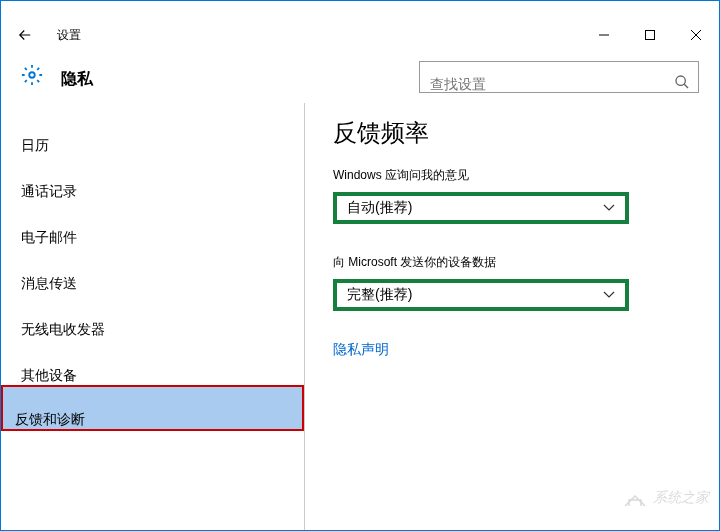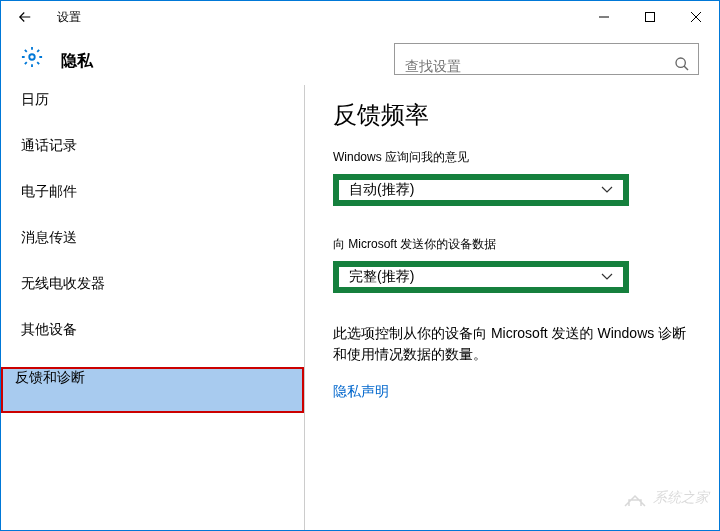--- a/index.html
+++ b/index.html
@@ -1,42 +1,42 @@
 <!DOCTYPE html>
 <html><head>
   <meta charset="utf-8">
   <style>
     * { margin: 0; padding: 0; box-sizing: border-box; font-family: "Microsoft YaHei", "Segoe UI", sans-serif; }
     body { width: 720px; height: 531px; background: #fff; border: 1px solid #0078d7; overflow: hidden; position: relative; }
     
-    .titlebar { height: 32px; display: flex; align-items: center; padding-left: 8px; }
+    .titlebar { height: 32px; display: flex; align-items: center; padding-left: 8px; margin-top: 18px; }
     .titlebar-left { display: flex; align-items: center; gap: 2px; }
     .back-btn { width: 32px; height: 32px; display: flex; align-items: center; justify-content: center; cursor: pointer; }
     .app-title { font-size: 12px; margin-left: 14px; color: #000; }
     .window-controls { margin-left: auto; display: flex; }
     .win-btn { width: 46px; height: 32px; display: flex; align-items: center; justify-content: center; cursor: pointer; }
     
     .header { height: 52px; display: flex; align-items: center; padding: 0 20px; }
     .header-left { display: flex; align-items: flex-end; gap: 18px; }
     .gear-icon { color: #0078d7; }
     .page-title { font-size: 16px; font-weight: 600; }
-    .search-box { margin-left: auto; width: 305px; height: 32px; border: 1px solid #999; display: flex; align-items: center; padding: 14px 8px 0 10px; }
+    .search-box { margin-left: auto; width: 280px; height: 32px; border: 1px solid #999; display: flex; align-items: center; padding: 14px 8px 0 10px; }
     .search-input { flex: 1; border: none; outline: none; font-size: 14px; color: #666; background: transparent; }
     .search-icon { color: #666; }
     
     .content { display: flex; height: calc(100% - 84px); }
     
     .sidebar { width: 304px; border-right: 1px solid #ccc; overflow-y: auto; padding-top: 6px; }
-    .sidebar-item { height: 46px; display: flex; align-items: flex-start; padding-left: 20px; font-size: 14px; cursor: pointer; }
+    .sidebar-item { height: 46px; display: flex; align-items: flex-end; padding-left: 20px; font-size: 14px; cursor: pointer; }
     .sidebar-item.selected { background: #a8cbef; border: 2px solid #c00; padding-left: 12px; }
     
     .main { flex: 1; padding: 14px 28px 0 28px; overflow-y: auto; }
     .section-title { font-size: 24px; font-weight: 400; margin-bottom: 18px; }
     .field-label { font-size: 12px; margin-bottom: 8px; }
-    .dropdown { width: 296px; height: 32px; border: 6px solid #15803d; display: flex; align-items: center; padding: 0 10px; justify-content: space-between; cursor: pointer; font-size: 14px; margin-bottom: 30px; }
+    .dropdown { width: 296px; height: 32px; border: 4px solid #15803d; display: flex; align-items: center; padding: 0 10px; justify-content: space-between; cursor: pointer; font-size: 14px; margin-bottom: 30px; }
     .chevron { font-size: 11px; color: #333; }
     .description { font-size: 14px; line-height: 1.5; margin-bottom: 18px; }
     .link { color: #0066cc; font-size: 14px; cursor: pointer; display: block; margin-bottom: 14px; }
     
     .watermark { position: absolute; right: 10px; bottom: 20px; font-size: 14px; color: rgba(0,0,0,0.15); pointer-events: none; font-style: italic; }
     .watermark svg { vertical-align: middle; opacity: 0.15; }
   </style>
 </head>
 <body>
 
@@ -128,21 +128,20 @@
 
     <div class="field-label">向 Microsoft 发送你的设备数据</div>
     <div class="dropdown">
       <span>完整(推荐)</span>
       <span class="chevron">
         <svg width="12" height="8" viewBox="0 0 12 8">
             <path d="M1 1l5 5 5-5" fill="none" stroke="#333" stroke-width="1.2"></path>
           </svg>
       </span>
     </div>
-    <div class="description">此选项控制从你的设备向 Microsoft 发送的 Windows 诊断和使用情况数据的数量。</div>
     <a class="link">隐私声明</a>
   </div>
 </div>
 
 <div class="watermark">
   <svg width="28" height="24" viewBox="0 0 28 24">
       <path d="M4 20 L14 10 L24 20 M8 20 v-6 h12 v6" fill="none" stroke="#000" stroke-width="1.5"></path>
     </svg>
   <span>系统之家</span>
 </div>

